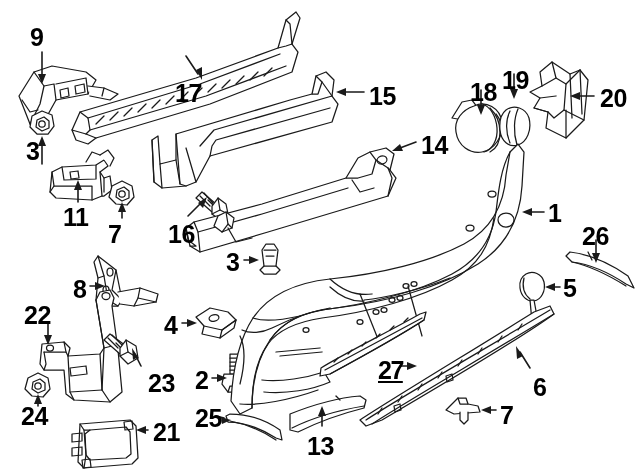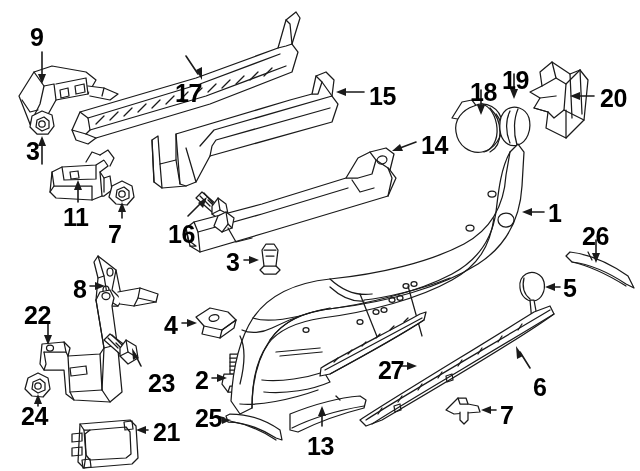--- a/index.html
+++ b/index.html
@@ -25,21 +25,21 @@
   .callout-label {
     position: absolute;
     font-family: "Liberation Sans", sans-serif;
     font-size: 25px;
     font-weight: 700;
     color: #000000;
     line-height: 1;
     white-space: nowrap;
     letter-spacing: -0.5px;
   }
-  .lbl-narrow { letter-spacing: -1.5px; }
+  .lbl-narrow { letter-spacing: -1.5px; text-decoration: underline; }
 </style>
 </head>
 <body>
 
 <div id="diagram-root">
 
   <svg id="parts-svg" viewBox="0 0 640 471" xmlns="http://www.w3.org/2000/svg">
     <g fill="none" stroke="#1a1a1a" stroke-width="1.25" stroke-linejoin="round" stroke-linecap="round">
 
       <g>

